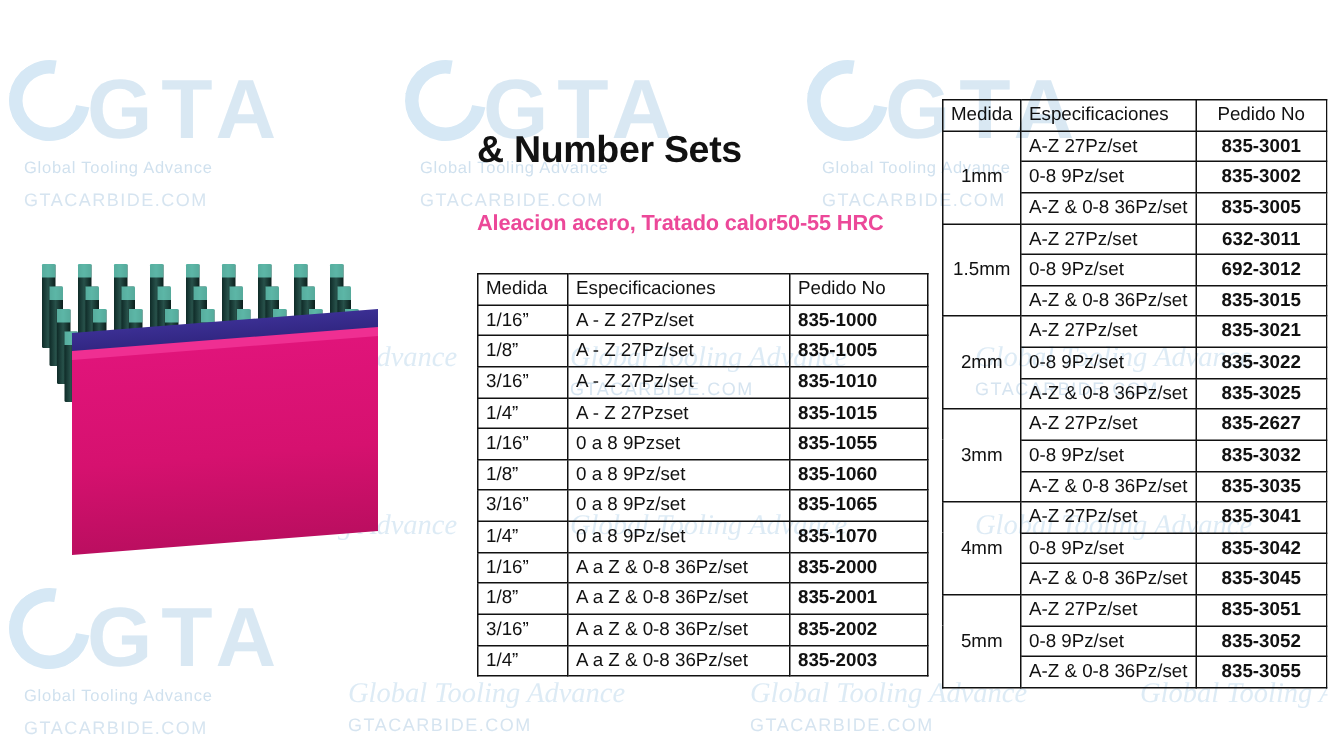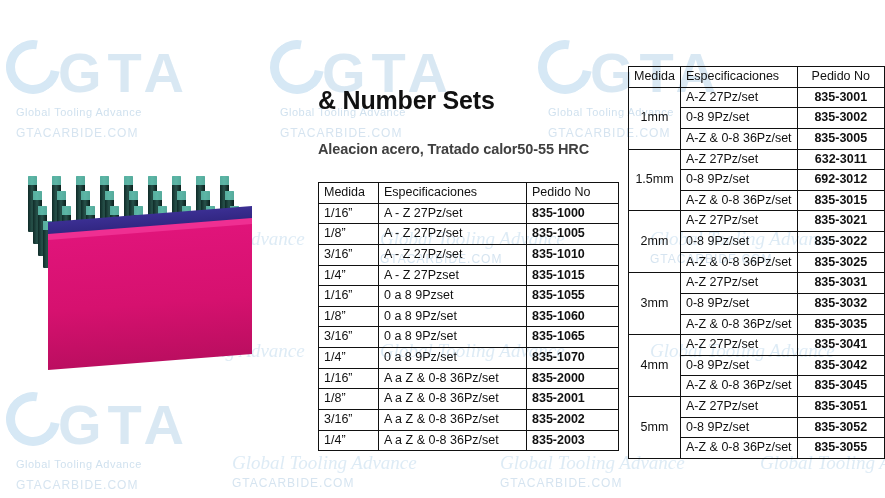--- a/index.html
+++ b/index.html
@@ -116,21 +116,21 @@
     font-size: 25px;
     font-weight: bold;
     color: #111;
     line-height: 1.18;
     letter-spacing: -.2px;
   }
   #subtitle {
     margin-top: 26px;
     font-size: 14.5px;
     font-weight: bold;
-    color: #404040;
+    color: #ec4899;
     letter-spacing: -.1px;
   }
 
   
   table.spec {
     border-collapse: collapse;
     background: transparent;
     font-size: 12.5px;
     color: #111;
   }
@@ -458,21 +458,21 @@
           <td class="r-espec">0-8 9Pz/set</td>
           <td class="r-pedido">835-3022</td>
         </tr>
         <tr>
           <td class="r-espec">A-Z &amp; 0-8 36Pz/set</td>
           <td class="r-pedido">835-3025</td>
         </tr>
         <tr class="grp-top">
           <td class="r-size" rowspan="3">3mm</td>
           <td class="r-espec">A-Z 27Pz/set</td>
-          <td class="r-pedido">835-3031</td>
+          <td class="r-pedido">835-2627</td>
         </tr>
         <tr>
           <td class="r-espec">0-8 9Pz/set</td>
           <td class="r-pedido">835-3032</td>
         </tr>
         <tr>
           <td class="r-espec">A-Z &amp; 0-8 36Pz/set</td>
           <td class="r-pedido">835-3035</td>
         </tr>
         <tr class="grp-top">

